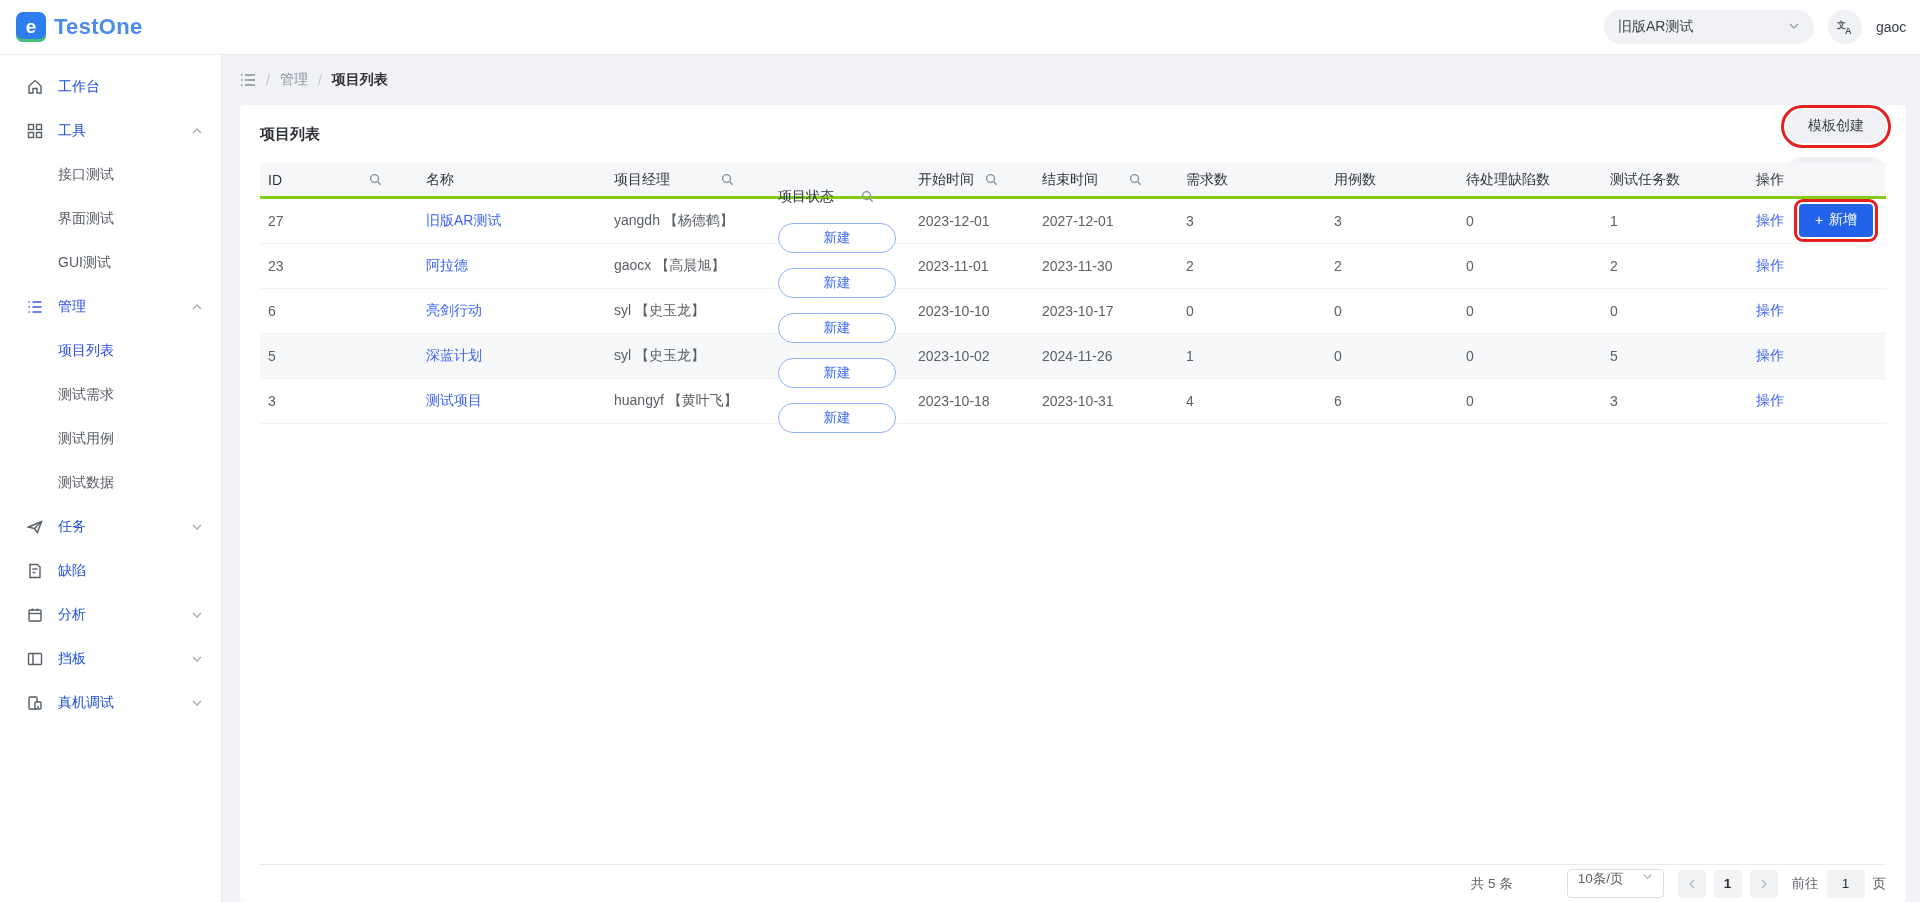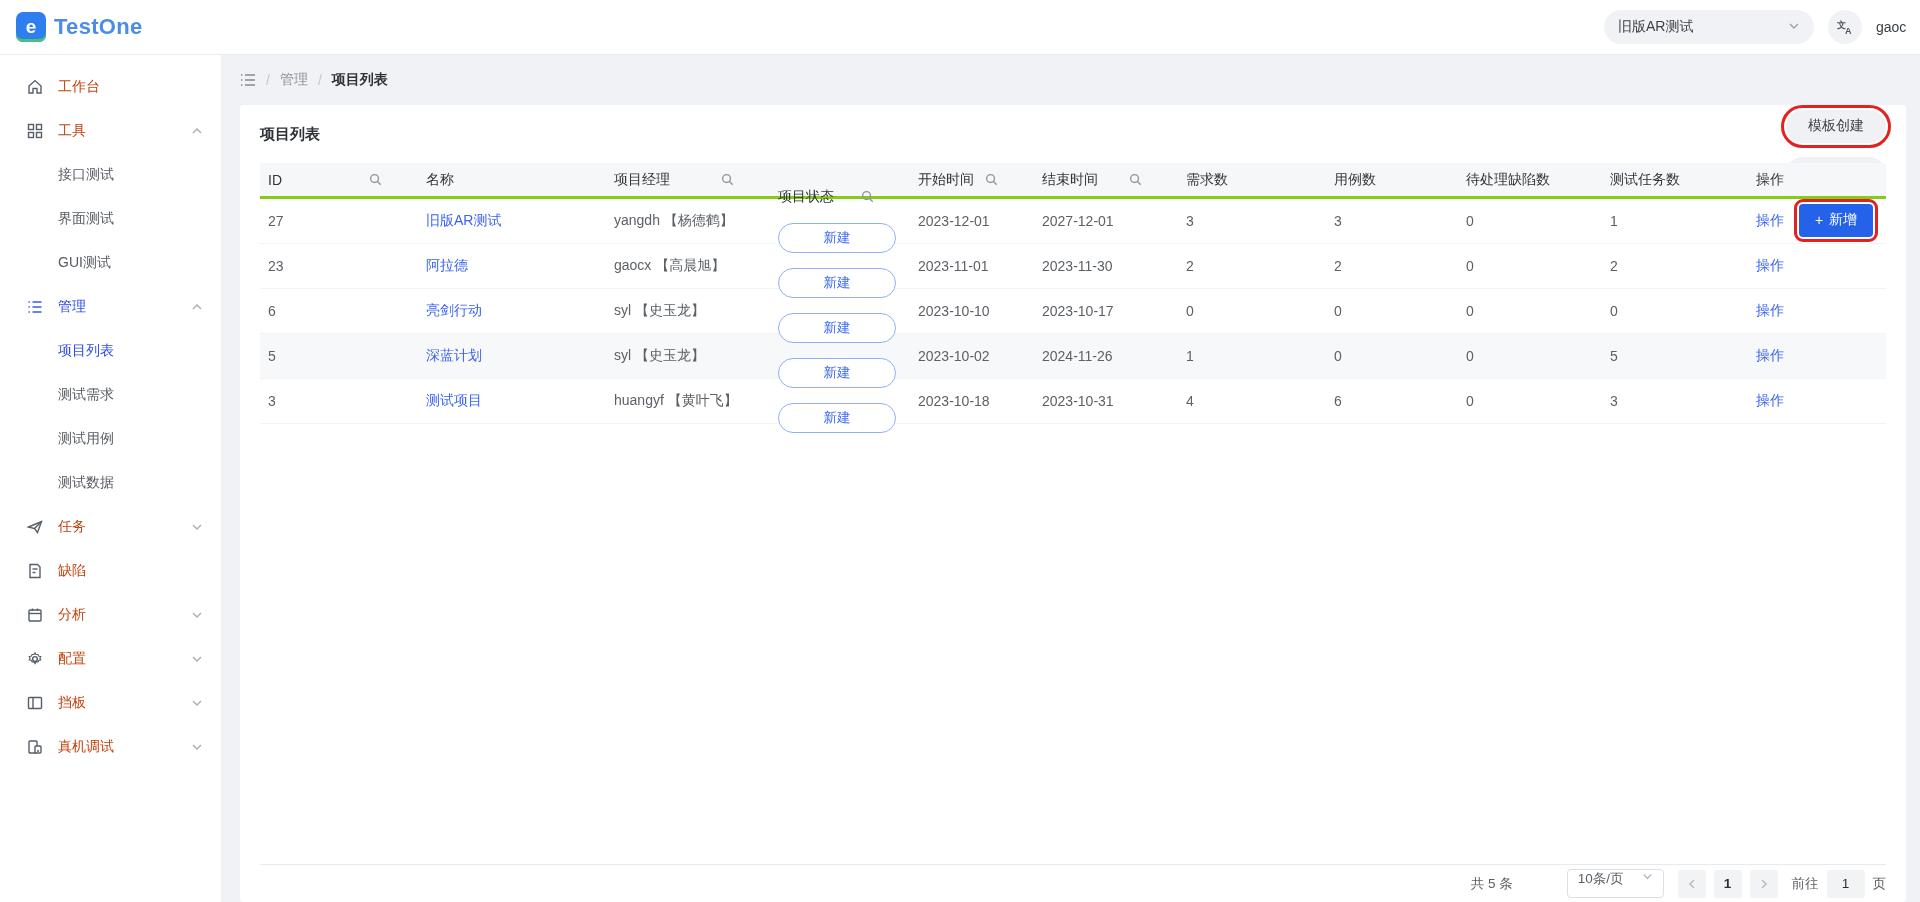--- a/index.html
+++ b/index.html
@@ -20,21 +20,21 @@
   .proj-select .chev { margin-left:auto; color:#9aa1ab; }
   .lang-btn { width:34px; height:34px; border-radius:50%; background:#f0f2f5; display:flex;
     align-items:center; justify-content:center; color:#4c535c; cursor:pointer; }
   .username { color:#3a3f45; width:44px; overflow:hidden; white-space:nowrap; }
 
   
   .shell { display:flex; height:847px; }
   .sidebar { width:222px; background:#fff; border-right:1px solid #eef0f3; padding-top:10px;
     flex-shrink:0; overflow:hidden; }
   .side-item { height:44px; display:flex; align-items:center; padding:0 18px 0 26px; cursor:pointer;
-    color:#c2410c; }
+    color:#1d4ed8; }
   .side-item .side-icon { width:18px; height:18px; margin-right:14px; display:flex; align-items:center;
     justify-content:center; color:#565e68; }
   .side-item.child { padding-left:58px; color:#565b63; }
   .side-item.active { color:#2b4bec; }
   .side-item.active .side-icon { color:#2b4bec; }
   .side-chevron { margin-left:auto; color:#a7adb6; display:flex; }
   .side-chevron.up { transform:rotate(180deg); }
 
   .main { flex:1; display:flex; flex-direction:column; min-width:0; }
   .breadcrumb { display:flex; align-items:center; gap:10px; padding:16px 18px 12px 18px;
@@ -206,34 +206,20 @@
       <div class="side-item">
         <span class="side-icon">
           <svg width="18" height="18" viewBox="0 0 18 18" fill="none" stroke="currentColor" stroke-width="1.4">
             <rect x="3" y="4" width="12" height="11" rx="1"></rect>
             <line x1="3" y1="7.5" x2="15" y2="7.5"></line>
             <line x1="6.5" y1="2.5" x2="6.5" y2="5"></line>
             <line x1="11.5" y1="2.5" x2="11.5" y2="5"></line>
           </svg>
         </span>
         <span class="side-label">分析</span>
-        <span class="side-chevron">
-          <svg width="12" height="12" viewBox="0 0 12 12">
-            <polyline points="2,4 6,8 10,4" fill="none" stroke="currentColor" stroke-width="1.4"></polyline>
-          </svg>
-        </span>
-      </div>
-      <div class="side-item">
-        <span class="side-icon">
-          <svg width="18" height="18" viewBox="0 0 18 18" fill="none" stroke="currentColor" stroke-width="1.4">
-            <circle cx="9" cy="9" r="2.4"></circle>
-            <path d="M9 2.8 l1 1.7 h1.9 l1 1.7 1.9.3-.9 1.7.9 1.7-1.9.3-1 1.7 h-1.9 l-1 1.7-1-1.7 H6.1 l-1-1.7-1.9-.3.9-1.7-.9-1.7 1.9-.3 1-1.7 H8 Z" stroke-width="1.1"></path>
-          </svg>
-        </span>
-        <span class="side-label">配置</span>
         <span class="side-chevron">
           <svg width="12" height="12" viewBox="0 0 12 12">
             <polyline points="2,4 6,8 10,4" fill="none" stroke="currentColor" stroke-width="1.4"></polyline>
           </svg>
         </span>
       </div>
       <div class="side-item">
         <span class="side-icon">
           <svg width="18" height="18" viewBox="0 0 18 18" fill="none" stroke="currentColor" stroke-width="1.4">
             <rect x="2.5" y="3.5" width="13" height="11" rx="1"></rect>

